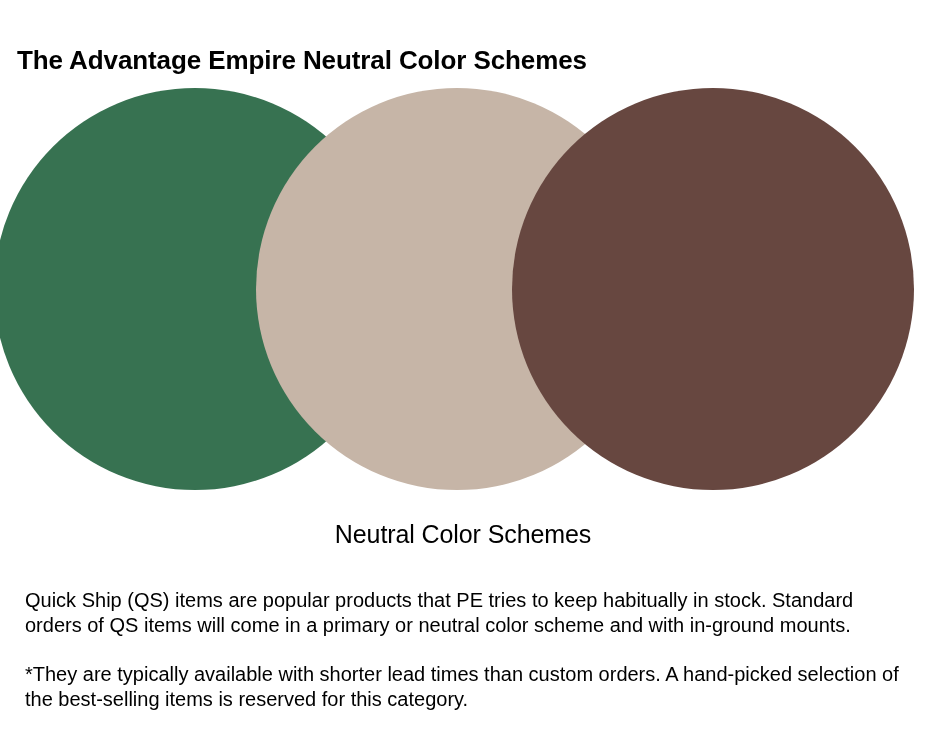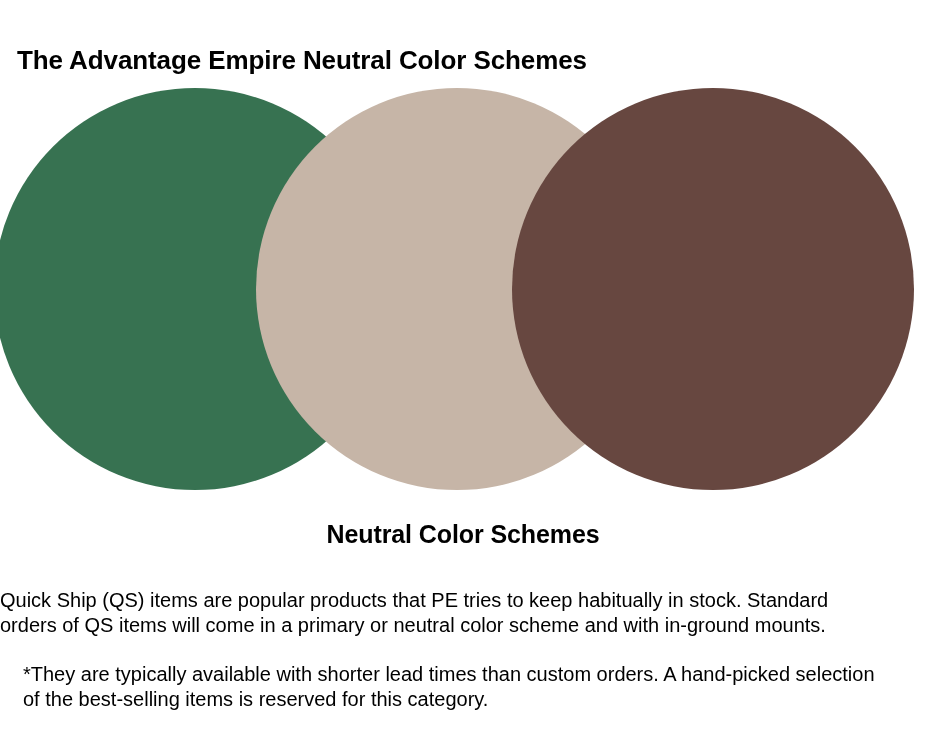--- a/index.html
+++ b/index.html
@@ -58,40 +58,39 @@
   .swatch-brown  { left: 512px; z-index: 3; }
 
   
   .figure-caption {
     position: absolute;
     left: 0;
     top: 519px;
     width: 926px;
     text-align: center;
     font-size: 25px;
-    font-weight: bold;
+    font-weight: normal;
     letter-spacing: -0.1px;
     line-height: 30px;
   }
 
   
   .body-copy {
     position: absolute;
-    left: 0;
+    left: 25px;
     top: 588px;
     width: 890px;
     font-size: 20px;
     line-height: 24.5px;
   }
   .body-para {
     margin: 0;
   }
   .body-para + .body-para {
     margin-top: 25px;
-    margin-left: 23px;
   }
 </style>
 </head>
 <body>
 
 <div class="page">
 
   <h1 class="doc-title">The Advantage Empire Neutral Color Schemes</h1>
 
   <div class="swatch-figure">

